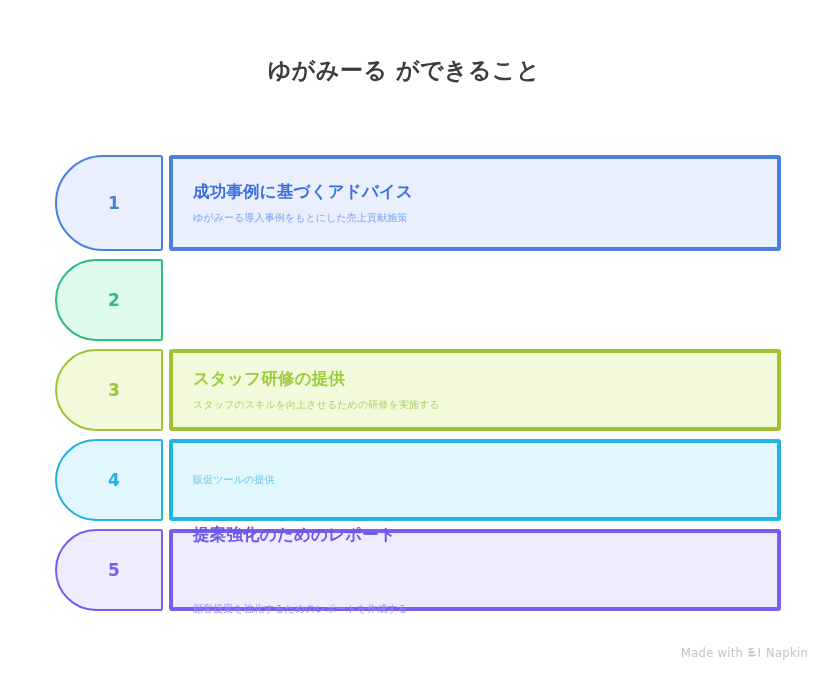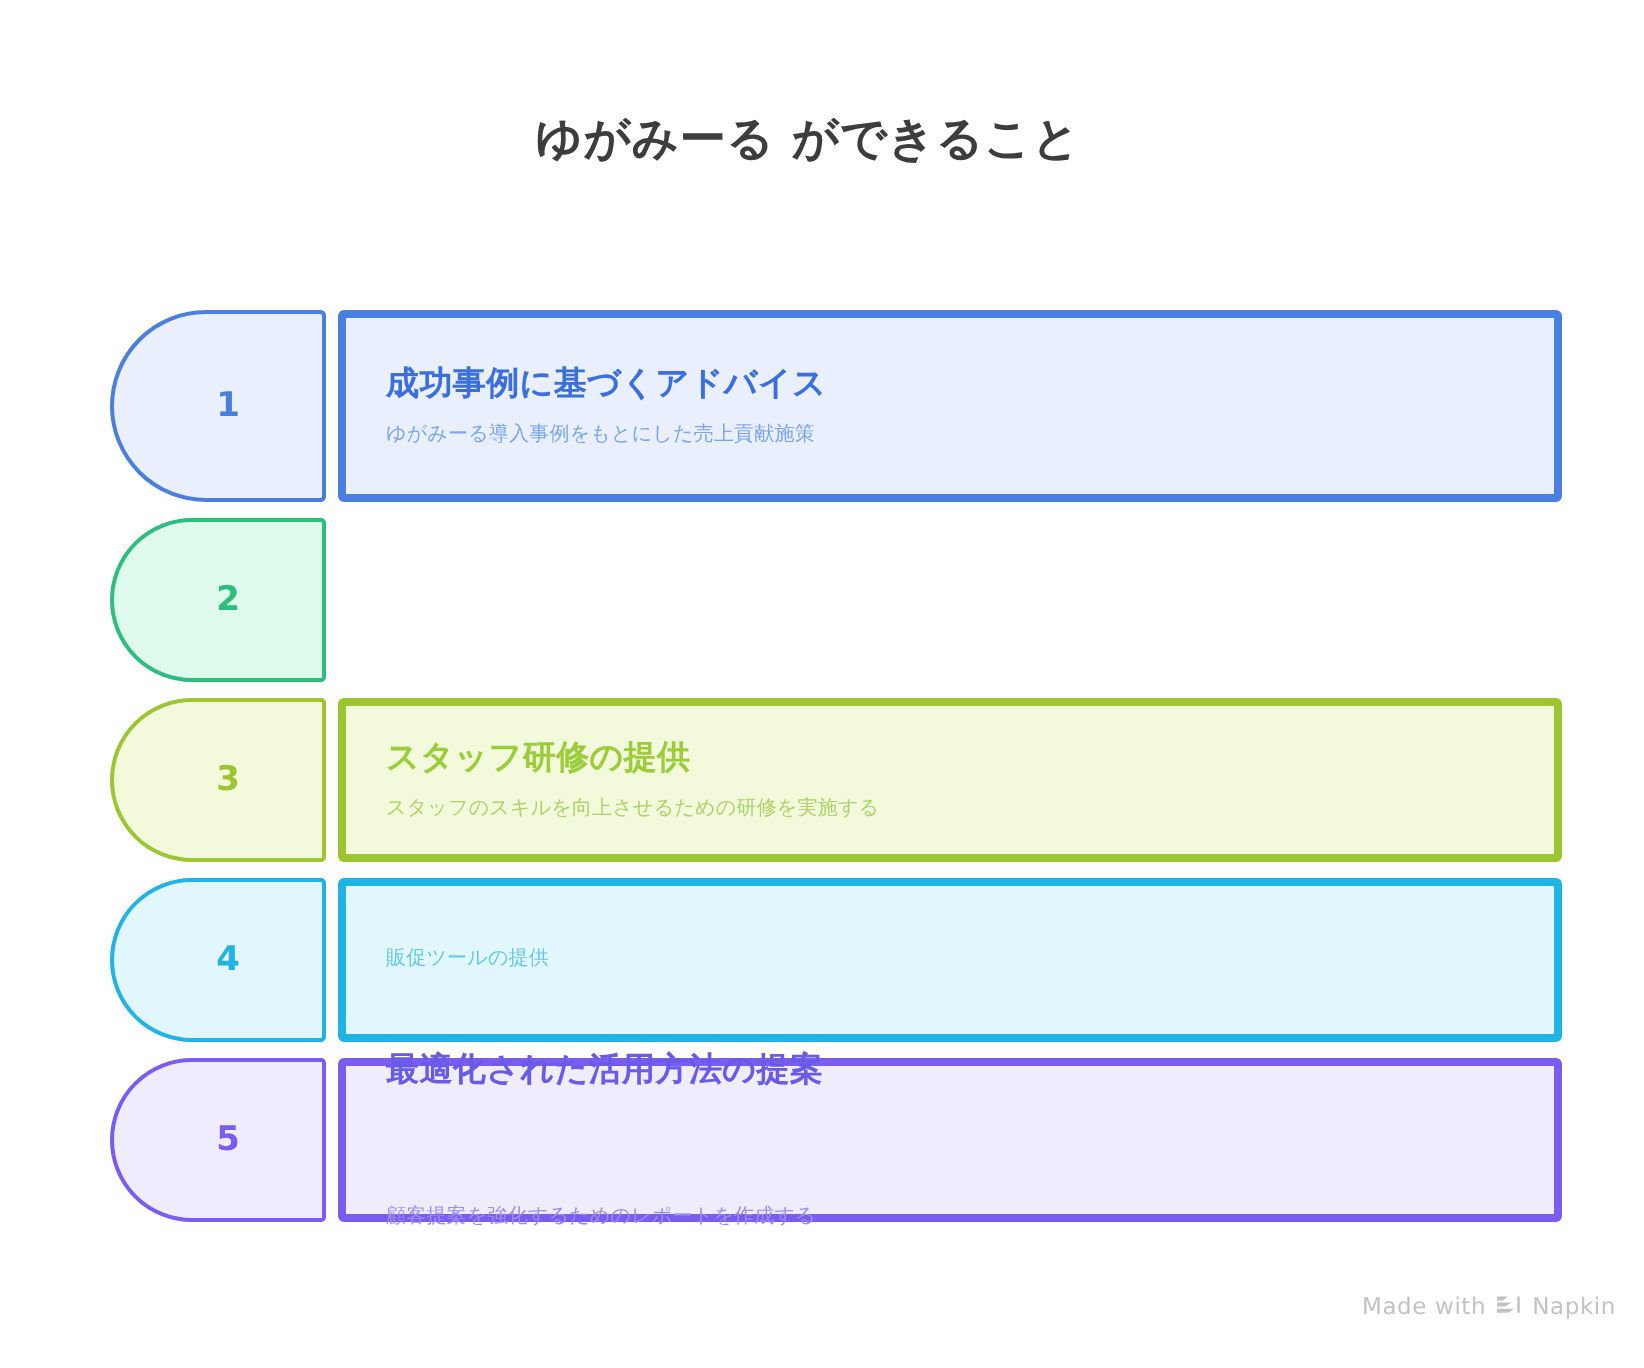--- a/index.html
+++ b/index.html
@@ -205,21 +205,21 @@
       <div class="content-cell">
         <div class="item-desc">販促ツールの提供</div>
       </div>
     </div>
 
     <div class="row r5 theme-purple">
       <div class="num-cell">
         <span class="num-text">5</span>
       </div>
       <div class="content-cell">
-        <div class="item-heading">最適化された活用方法の提案</div>
+        <div class="item-heading">提案強化のためのレポート</div>
         <div class="item-desc">顧客提案を強化するためのレポートを作成する</div>
       </div>
     </div>
 
   </div>
 
   <div class="watermark">
     <span>Made with</span>
     <span class="wm-logo">
       <svg width="13" height="12" viewBox="0 0 13 12" aria-hidden="true">

